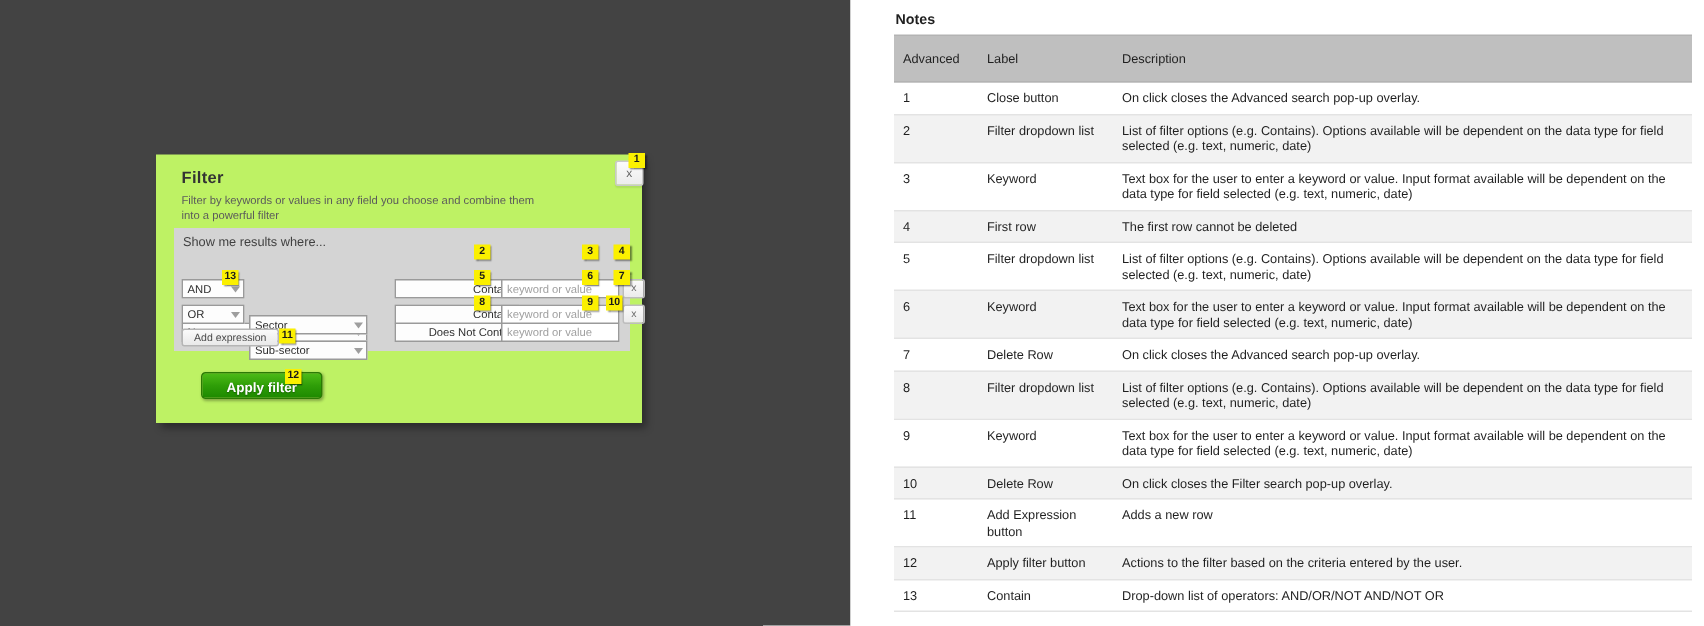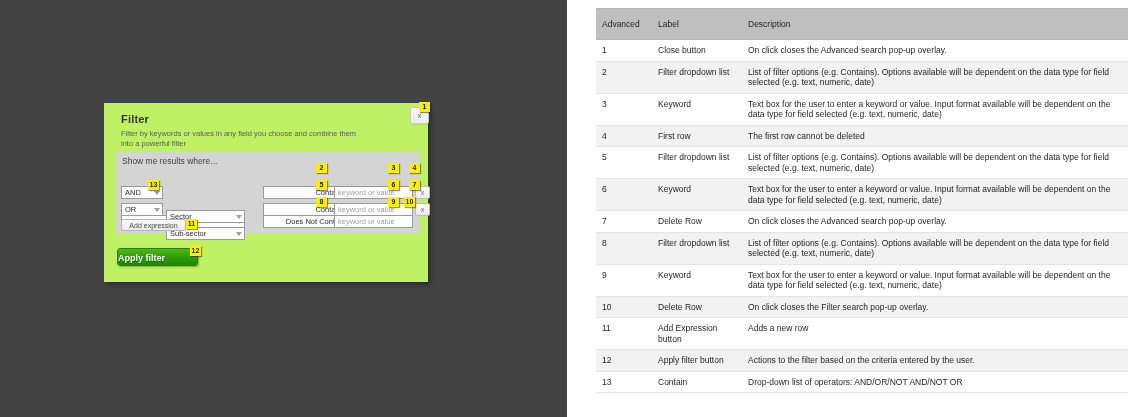--- a/index.html
+++ b/index.html
@@ -91,26 +91,26 @@
   .add-expr{
     position:absolute;left:5px;top:67px;width:65px;height:12px;
     box-sizing:border-box;
     background:linear-gradient(#fafafa,#e9e9e9);
     border:1px solid #b5b5b5;border-radius:2px;
     font-size:7px;color:#4a4a4a;text-align:center;line-height:11px;
     cursor:pointer;
   }
 
   .apply-btn{
-    position:absolute;left:13px;top:145px;width:81px;height:18px;
+    position:absolute;left:30px;top:145px;width:81px;height:18px;
     box-sizing:border-box;
     background:linear-gradient(#4cbb17 0%,#2f9e08 50%,#1e8a00 100%);
     border:1px solid #2b7a05;border-radius:3px;
     color:#ffffff;font-size:9px;font-weight:bold;
-    text-align:left;line-height:18px;
+    text-align:center;line-height:18px;
     text-shadow:0 1px 1px rgba(0,0,0,0.35);
     box-shadow:1px 1px 2px rgba(0,0,0,0.3);
     cursor:pointer;
   }
 
   
   .badge{
     position:absolute;background:#fbf000;color:#1a1a1a;
     font-size:7px;font-weight:bold;line-height:10px;
     text-align:center;min-width:9px;height:10px;padding:0 1px;
@@ -206,20 +206,21 @@
       <div class="badge" style="left: 409px; top: 180px;">7</div>
       <div class="badge" style="left: 316px; top: 197px;">8</div>
       <div class="badge" style="left: 388px; top: 197px;">9</div>
       <div class="badge" style="left: 404px; top: 197px;">10</div>
       <div class="badge" style="left: 186px; top: 219px;">11</div>
       <div class="badge" style="left: 190px; top: 246px;">12</div>
       <div class="badge" style="left: 148px; top: 180px;">13</div>
     </div>
 
   <div class="notes">
+    <div class="notes-title">Notes</div>
     <table class="nt">
       <colgroup>
           <col class="c-fn">
           <col class="c-lb">
           <col class="c-ds">
         </colgroup>
       <thead>
         <tr>
           <th>Advanced</th>
           <th>Label</th>

